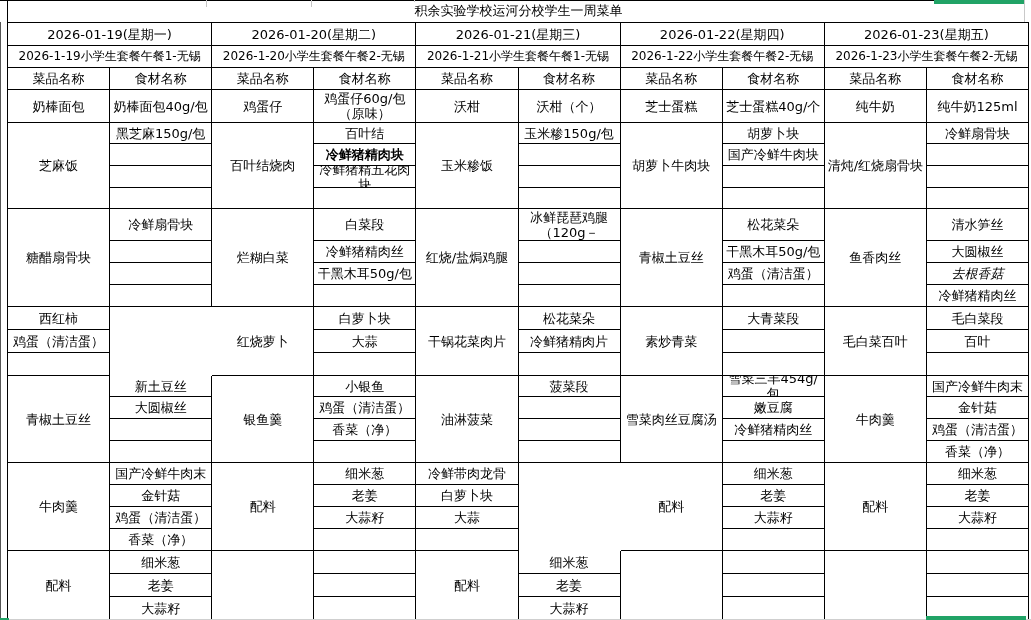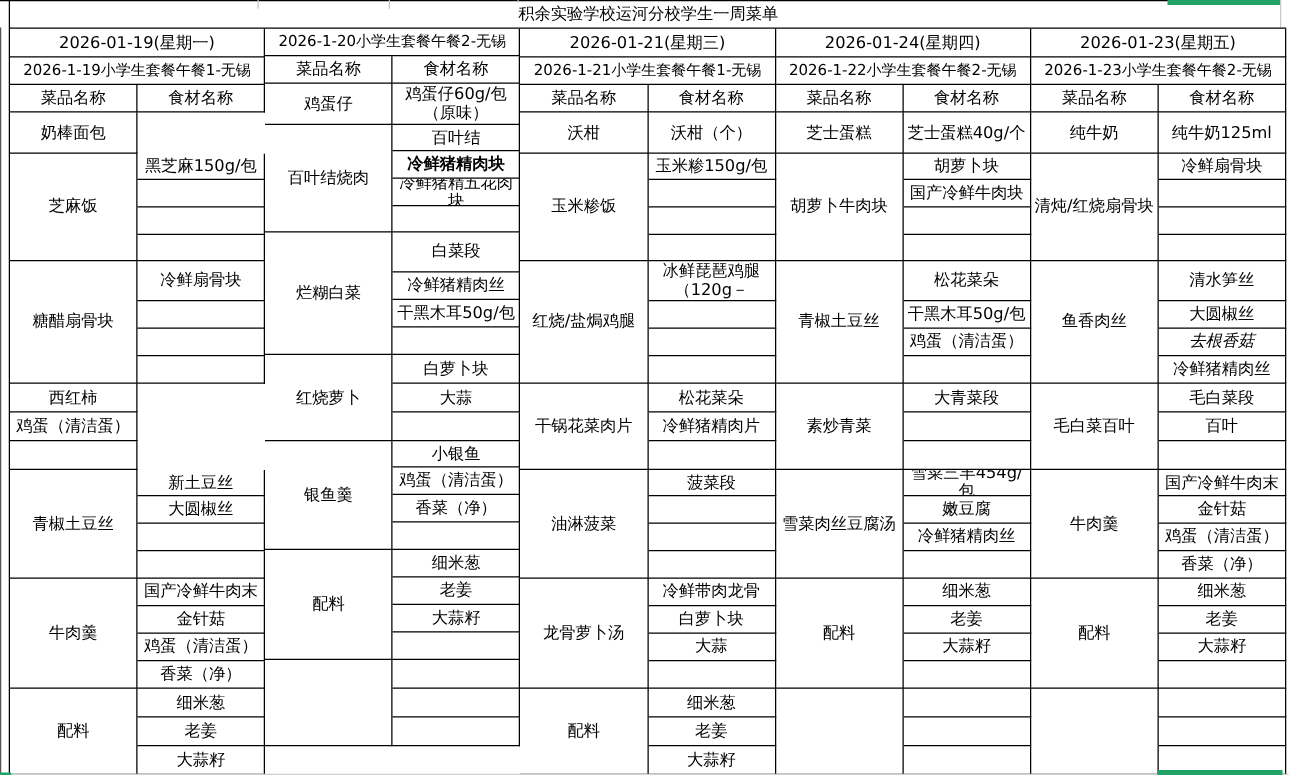--- a/index.html
+++ b/index.html
@@ -50,20 +50,23 @@
     <div class="days" id="days">
         <div class="day">
           <div class="cell date-cell">2026-01-19(星期一)</div>
           <div class="cell meal-cell">2026-1-19小学生套餐午餐1-无锡</div>
           <div class="hdr">
             <div class="cell">菜品名称</div>
             <div class="cell">食材名称</div>
           </div>
           <div class="block">
             <div class="cell dish" style="height: 33px;">奶棒面包</div>
+            <div class="ingrcol">
+              <div class="cell ingr" style="height: 33px;">奶棒面包40g/包</div>
+            </div>
           </div>
           <div class="block">
             <div class="cell dish" style="height: 86px;">芝麻饭</div>
             <div class="ingrcol">
               <div class="cell ingr" style="height: 21px;">黑芝麻150g/包</div>
               <div class="cell ingr" style="height: 22px;"></div>
               <div class="cell ingr" style="height: 22px;"></div>
               <div class="cell ingr" style="height: 21px;"></div>
             </div>
           </div>
@@ -104,20 +107,21 @@
           <div class="block">
             <div class="cell dish" style="height: 69px;">配料</div>
             <div class="ingrcol">
               <div class="cell ingr" style="height: 23px;">细米葱</div>
               <div class="cell ingr" style="height: 23px;">老姜</div>
               <div class="cell ingr" style="height: 23px;">大蒜籽</div>
             </div>
           </div>
         </div>
         <div class="day">
+          <div class="cell date-cell">2026-01-20(星期二)</div>
           <div class="cell meal-cell">2026-1-20小学生套餐午餐2-无锡</div>
           <div class="hdr">
             <div class="cell">菜品名称</div>
             <div class="cell">食材名称</div>
           </div>
           <div class="block">
             <div class="cell dish" style="height: 33px;">鸡蛋仔</div>
             <div class="ingrcol">
               <div class="cell ingr" style="height: 33px;">鸡蛋仔60g/包（原味）</div>
             </div>
@@ -217,39 +221,38 @@
           <div class="block">
             <div class="cell dish" style="height: 87px; text-align: right;">油淋菠菜</div>
             <div class="ingrcol">
               <div class="cell ingr" style="height: 21px;">菠菜段</div>
               <div class="cell ingr" style="height: 22px;"></div>
               <div class="cell ingr" style="height: 22px;"></div>
               <div class="cell ingr" style="height: 22px;"></div>
             </div>
           </div>
           <div class="block">
-            <div class="cell dish" style="height: 88px;">龙骨萝卜汤</div>
             <div class="ingrcol">
               <div class="cell ingr" style="height: 22px;">冷鲜带肉龙骨</div>
               <div class="cell ingr" style="height: 22px;">白萝卜块</div>
               <div class="cell ingr" style="height: 22px;">大蒜</div>
               <div class="cell ingr" style="height: 22px;"></div>
             </div>
           </div>
           <div class="block">
             <div class="cell dish" style="height: 69px;">配料</div>
             <div class="ingrcol">
               <div class="cell ingr" style="height: 23px;">细米葱</div>
               <div class="cell ingr" style="height: 23px;">老姜</div>
               <div class="cell ingr" style="height: 23px;">大蒜籽</div>
             </div>
           </div>
         </div>
         <div class="day">
-          <div class="cell date-cell">2026-01-24(星期四)</div>
+          <div class="cell date-cell">2026-01-22(星期四)</div>
           <div class="cell meal-cell">2026-1-22小学生套餐午餐2-无锡</div>
           <div class="hdr">
             <div class="cell">菜品名称</div>
             <div class="cell">食材名称</div>
           </div>
           <div class="block">
             <div class="cell dish" style="height: 33px;">芝士蛋糕</div>
             <div class="ingrcol">
               <div class="cell ingr" style="height: 33px;">芝士蛋糕40g/个</div>
             </div>

